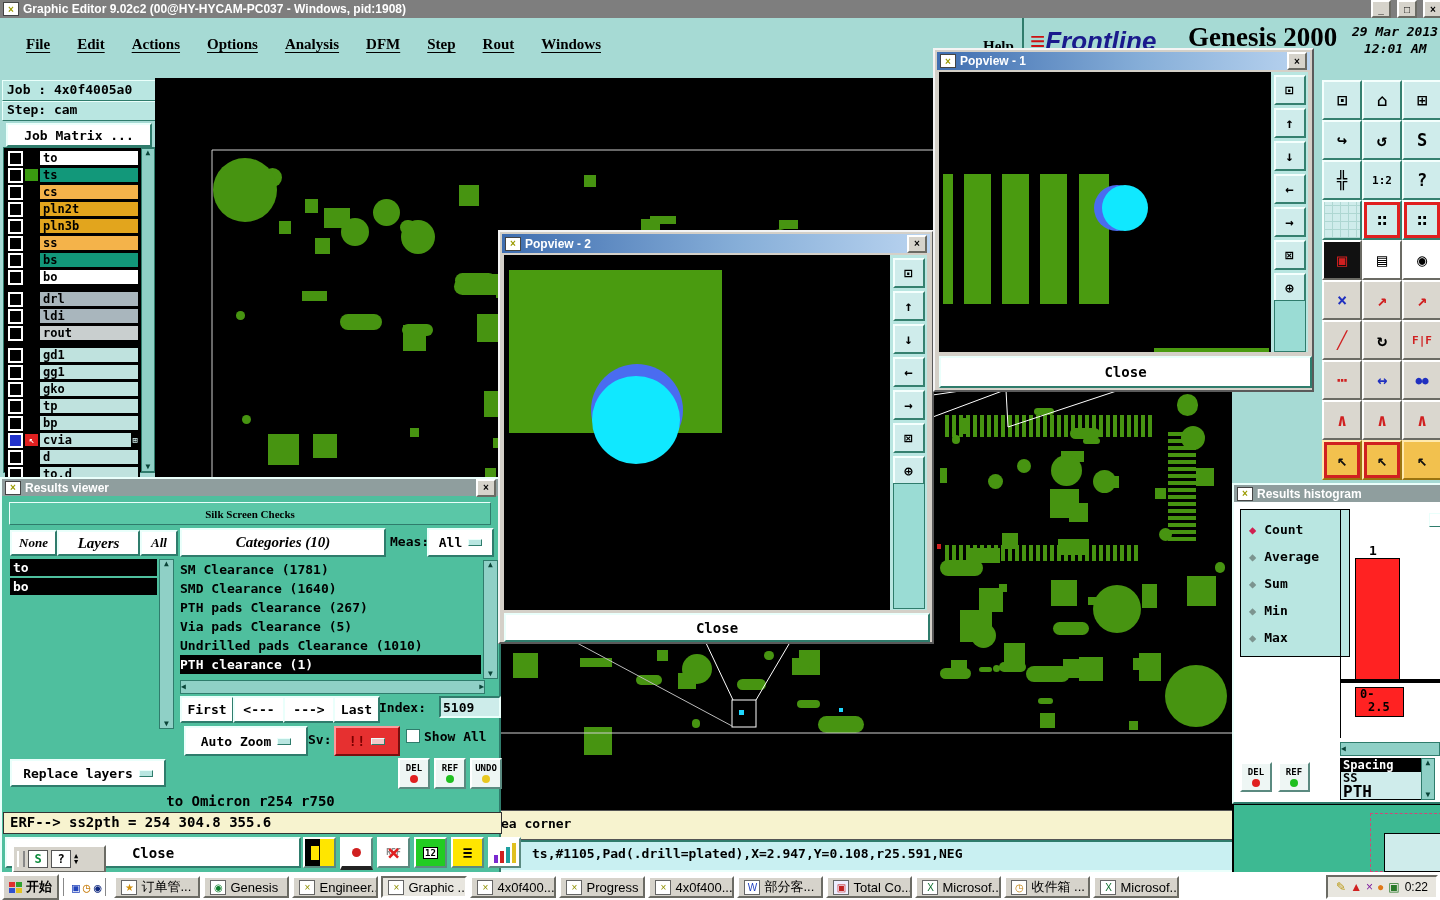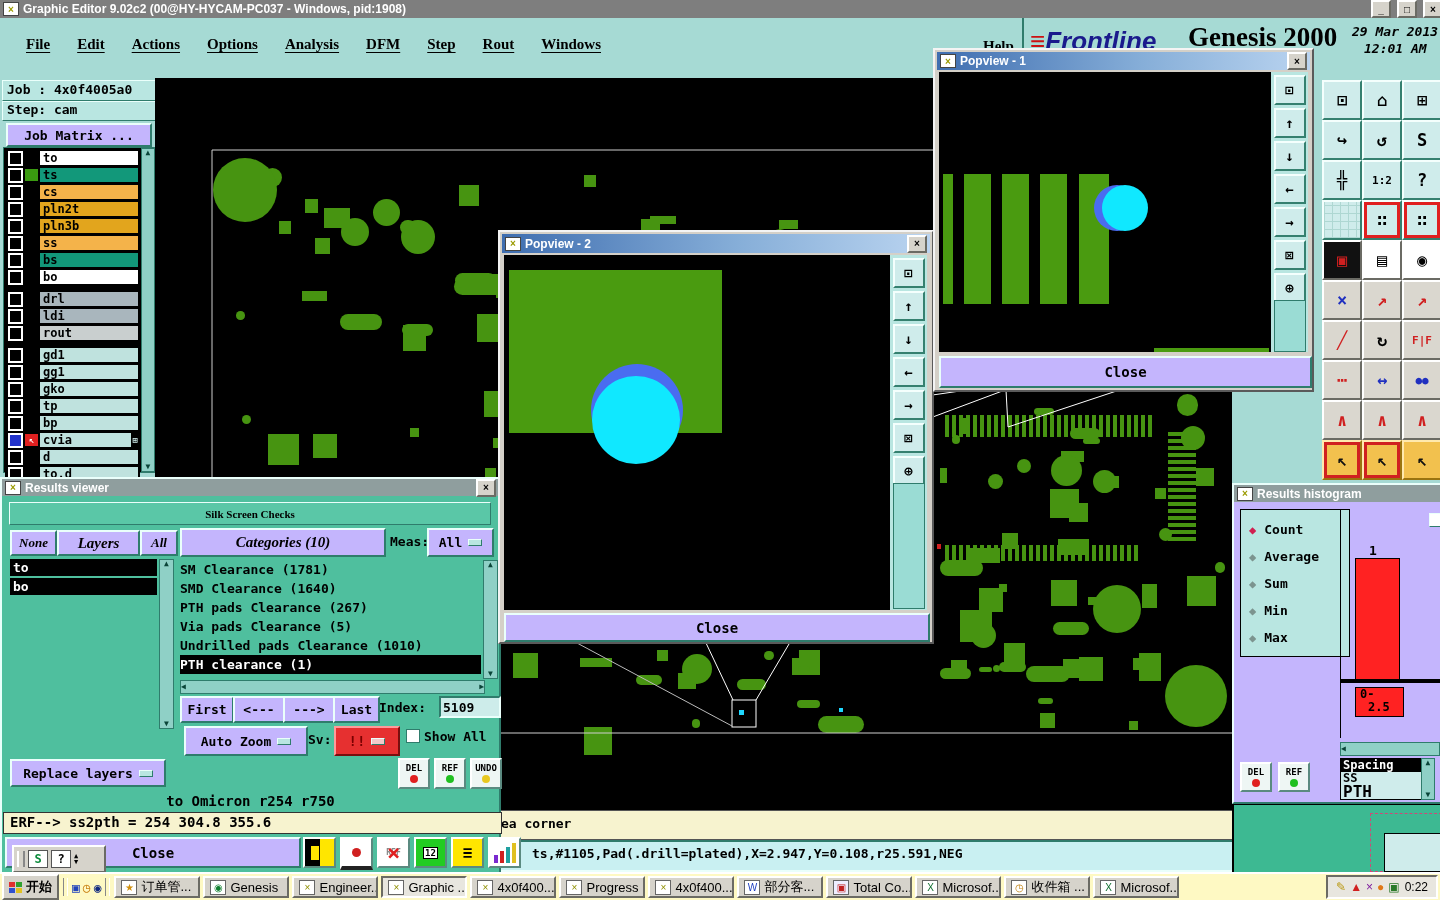--- a/index.html
+++ b/index.html
@@ -1,20 +1,20 @@
 <!DOCTYPE html>
 <html><head>
 <meta charset="utf-8">
 <style>
   html,body{margin:0;padding:0;background:#555}
   #root{position:relative;width:1440px;height:900px;overflow:hidden;background:#a6dad4;
         font-family:"DejaVu Sans Mono",monospace;font-weight:bold;color:#000}
   .abs{position:absolute}
   
-  .r{border:2px solid;border-color:#eafffb #2f7c6c #2f7c6c #eafffb;background:#c4b5fd}
+  .r{border:2px solid;border-color:#eafffb #2f7c6c #2f7c6c #eafffb;background:#ffffff}
   .rthin{border:1px solid;border-color:#eafffb #2f7c6c #2f7c6c #eafffb;background:#b9e6e1}
   .sunk{border:2px solid;border-color:#2f7c6c #eafffb #eafffb #2f7c6c}
   .rg{border:2px solid;border-color:#ffffff #6b6b64 #6b6b64 #ffffff;background:#d6d3cb}
   .sg{border:2px solid;border-color:#6b6b64 #ffffff #ffffff #6b6b64;background:#e8e6df}
   .btn{display:flex;align-items:center;justify-content:center;cursor:default}
   
   .titlebar{display:flex;align-items:center;gap:4px;padding:0 3px;font:bold 12px "Liberation Sans",sans-serif;color:#fff}
   .gray-tb{background:#8f9e9e}
   .main-tb{background:#7e7e7e}
   .blue-tb{background:linear-gradient(90deg,#3f6eb0,#86aed8 55%,#bad4f0)}
@@ -745,21 +745,21 @@
           <div class="pv-btn">←</div>
           <div class="pv-btn">→</div>
           <div class="pv-btn">⊠</div>
           <div class="pv-btn">⊕</div>
         </div>
       <div class="abs" style="left:3px;top:228px;width:30px;height:50px;background:#9adcd4;border:1px solid #2f7c6c"></div>
     </div>
     <div class="abs r btn" style="left:4px;top:306px;width:369px;height:28px;font-size:14px">Close</div>
   </div>
 
-  <div class="abs" style="left:0;top:872px;width:1440px;height:28px;background:#fef9c3;border-top:2px solid #fff;z-index:9;display:flex;align-items:center;gap:4px;padding:0 2px;box-sizing:border-box">
+  <div class="abs" style="left:0;top:872px;width:1440px;height:28px;background:#ffffff;border-top:2px solid #fff;z-index:9;display:flex;align-items:center;gap:4px;padding:0 2px;box-sizing:border-box">
     <div class="task-btn" style="font-weight:bold">
       <span style="display:inline-grid;grid-template-columns:6px 6px;gap:1px">
         <i style="background:#e03030;width:6px;height:5px"></i>
           <i style="background:#30a030;width:6px;height:5px"></i>
           <i style="background:#3050d0;width:6px;height:5px"></i>
           <i style="background:#e0c020;width:6px;height:5px"></i>
       </span>
       <span>开始</span>
     </div>
     <span style="width:3px;height:18px;border-left:1px solid #888;border-right:1px solid #fff"></span>

